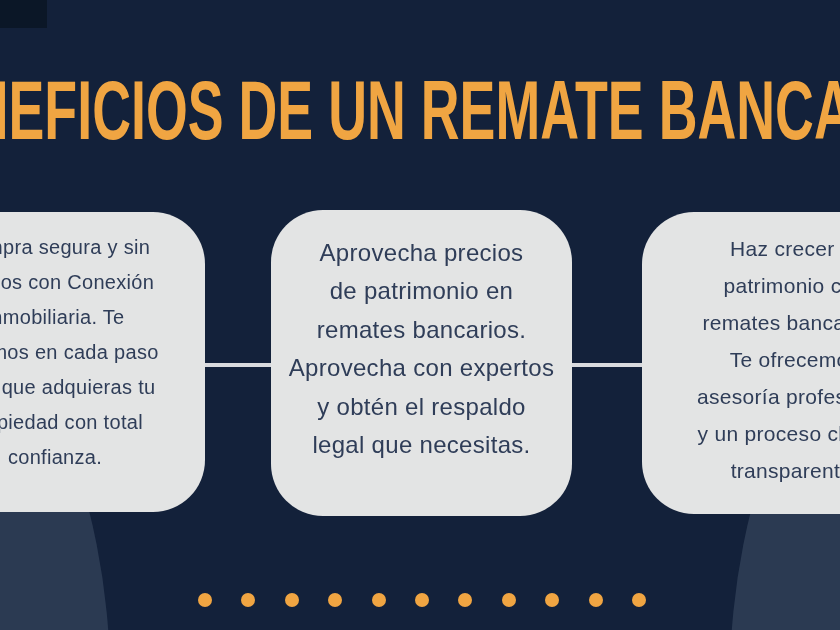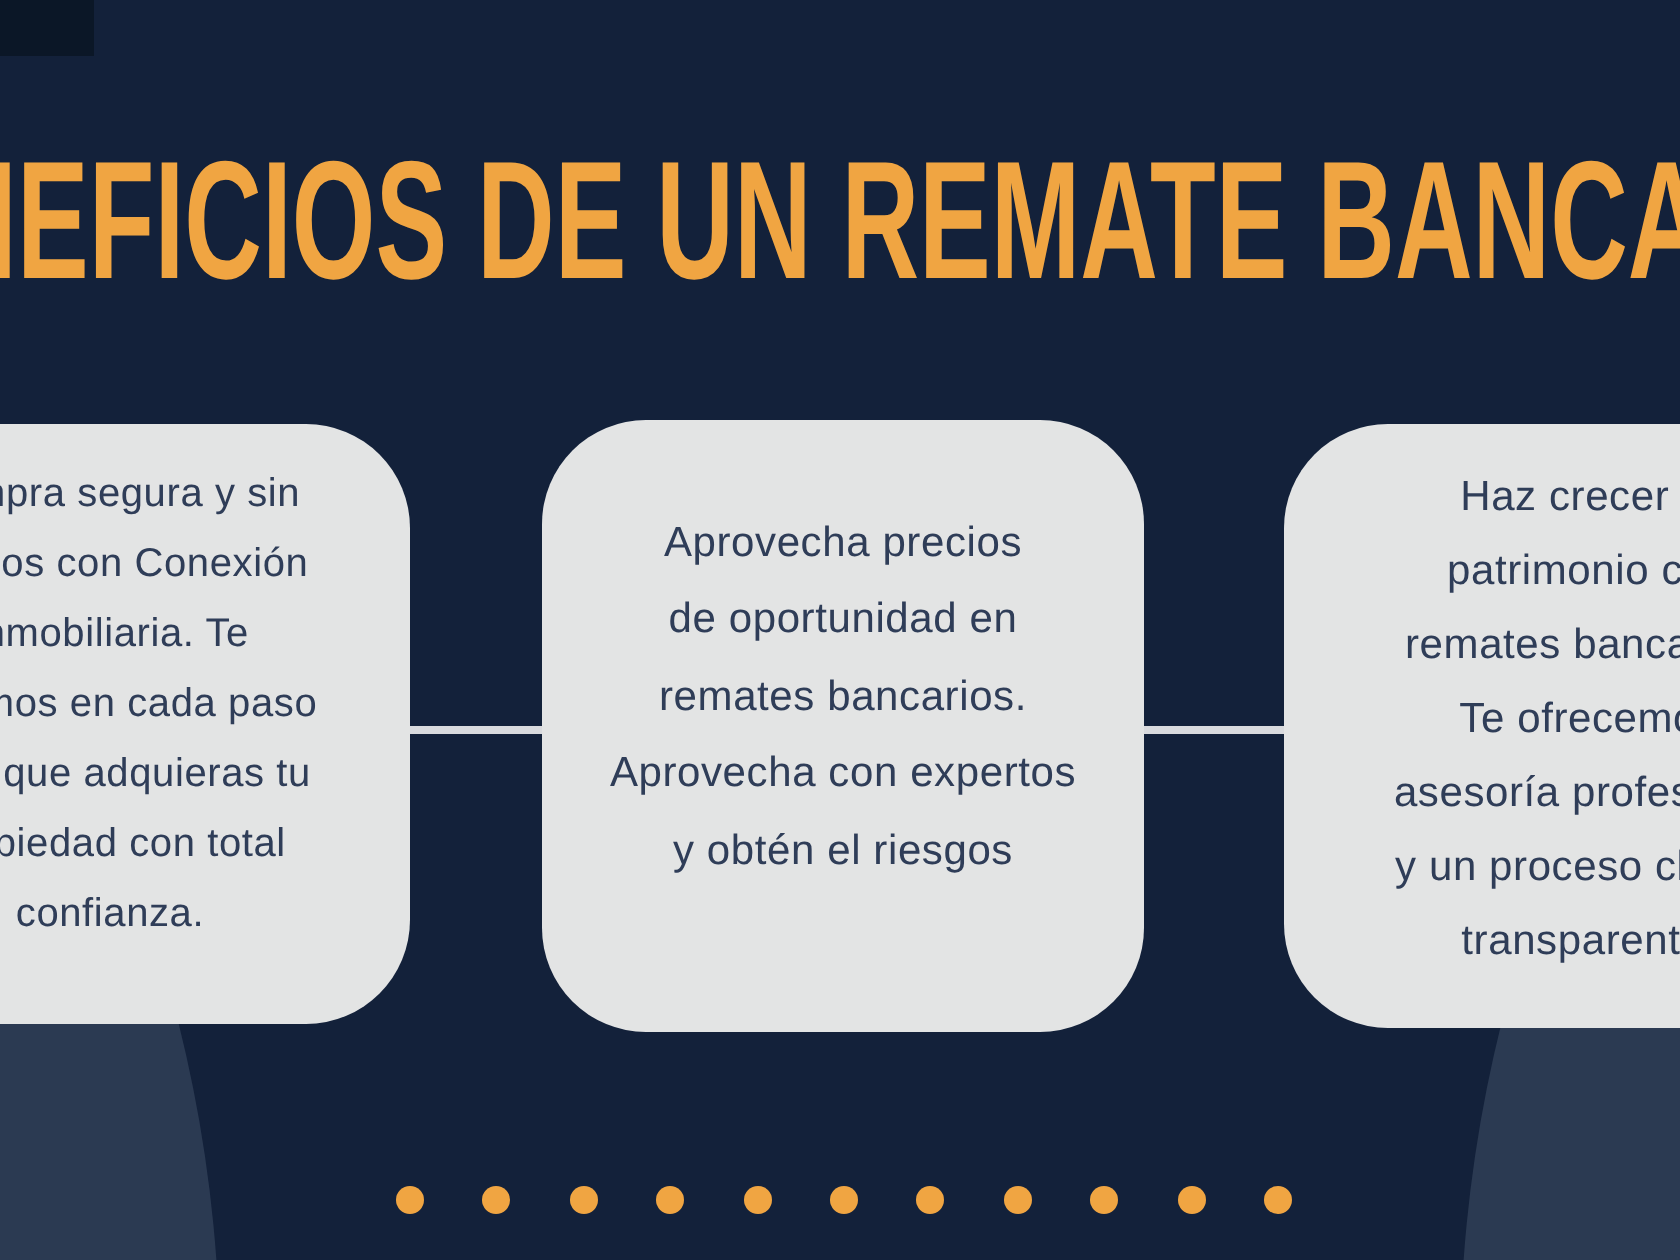--- a/index.html
+++ b/index.html
@@ -33,21 +33,21 @@
   .card{
     position:absolute;background:var(--card,#E3E4E4);
     border-radius:52px;z-index:3;
     display:flex;flex-direction:column;justify-content:center;align-items:center;
     color:var(--card-text,#2F3D58);text-align:center;
   }
   .card-1{left:-95px;top:212px;width:300px;height:300px;}
   .card-2{left:271px;top:210px;width:301px;height:306px;}
   .card-3{left:642px;top:212px;width:305px;height:302px;}
   .card-1 .lines{font-size:20px;line-height:35px;padding-bottom:20px;}
-  .card-2 .lines{font-size:21px;line-height:38.5px;padding-bottom:28px;}
+  .card-2 .lines{font-size:24px;line-height:38.5px;padding-bottom:28px;}
   .card-3 .lines{font-size:21px;line-height:37px;padding-bottom:8px;}
   .lines{letter-spacing:0.3px;white-space:nowrap;}
   .dots-row{
     position:absolute;left:198px;top:593px;z-index:2;
     display:flex;gap:29.4px;
   }
   .dot{
     width:14px;height:14px;border-radius:50%;
     background:var(--accent,#F0A542);flex:0 0 auto;
   }
@@ -74,24 +74,25 @@
       <div>guiamos en cada paso</div>
       <div>para que adquieras tu</div>
       <div>propiedad con total</div>
       <div>confianza.</div>
     </div>
   </div>
 
   <div class="card card-2">
     <div class="lines">
       <div>Aprovecha precios</div>
-      <div>de oportunidad en</div>
+      <div>de patrimonio en</div>
       <div>remates bancarios.</div>
       <div>Aprovecha con expertos</div>
-      <div>y obtén el riesgos</div>
+      <div>y obtén el respaldo</div>
+      <div>legal que necesitas.</div>
     </div>
   </div>
 
   <div class="card card-3">
     <div class="lines">
       <div>Haz crecer tu</div>
       <div>patrimonio con</div>
       <div>remates bancarios.</div>
       <div>Te ofrecemos</div>
       <div>asesoría profesional</div>

